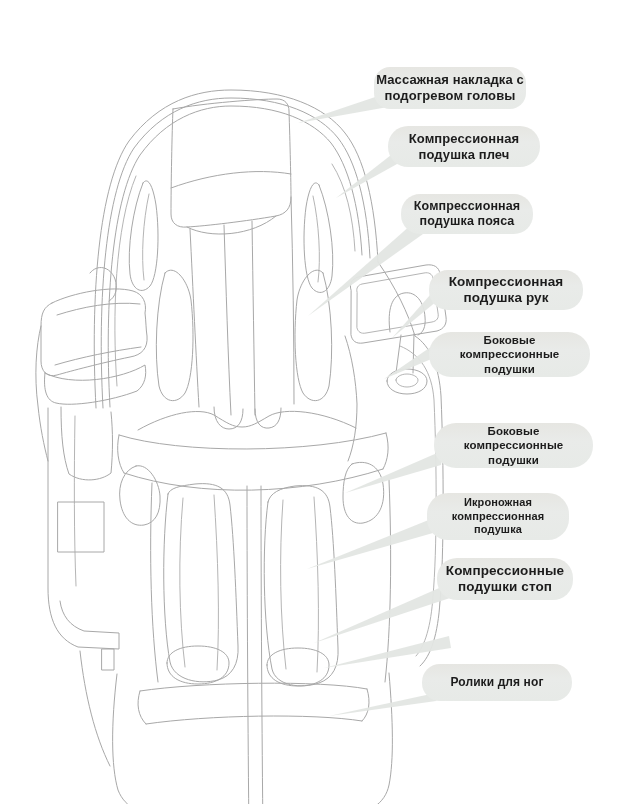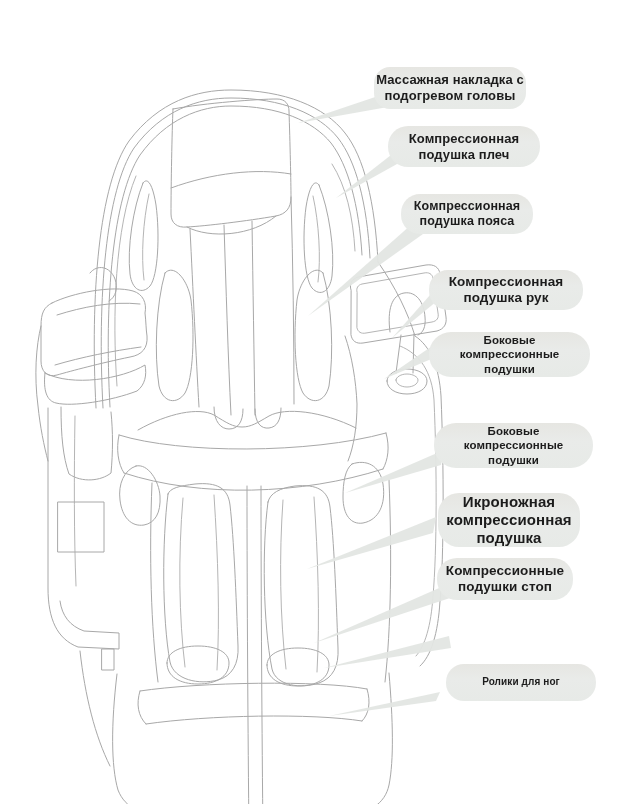--- a/index.html
+++ b/index.html
@@ -161,23 +161,23 @@
 подушка рук</div>
 
   <div class="bubble" style="left:429px;top:296px;width:161px;height:45px;border-radius:22px;font-size:11.5px;">Боковые
 компрессионные
 подушки</div>
 
   <div class="bubble" style="left:434px;top:387px;width:159px;height:45px;border-radius:22px;font-size:11.5px;">Боковые
 компрессионные
 подушки</div>
 
-  <div class="bubble" style="left:438px;top:457px;width:142px;height:54px;border-radius:21px;font-size:15px;">Икроножная
+  <div class="bubble" style="left:427px;top:457px;width:142px;height:47px;border-radius:21px;font-size:11px;">Икроножная
 компрессионная
 подушка</div>
 
   <div class="bubble" style="left:437px;top:522px;width:136px;height:42px;border-radius:20px;font-size:13.5px;">Компрессионные
 подушки стоп</div>
 
 
-  <div class="bubble" style="left:446px;top:628px;width:150px;height:37px;border-radius:18px;font-size:10px;">Ролики для ног</div>
+  <div class="bubble" style="left:422px;top:628px;width:150px;height:37px;border-radius:18px;font-size:12px;">Ролики для ног</div>
 
 </div>
 
 </body></html>

